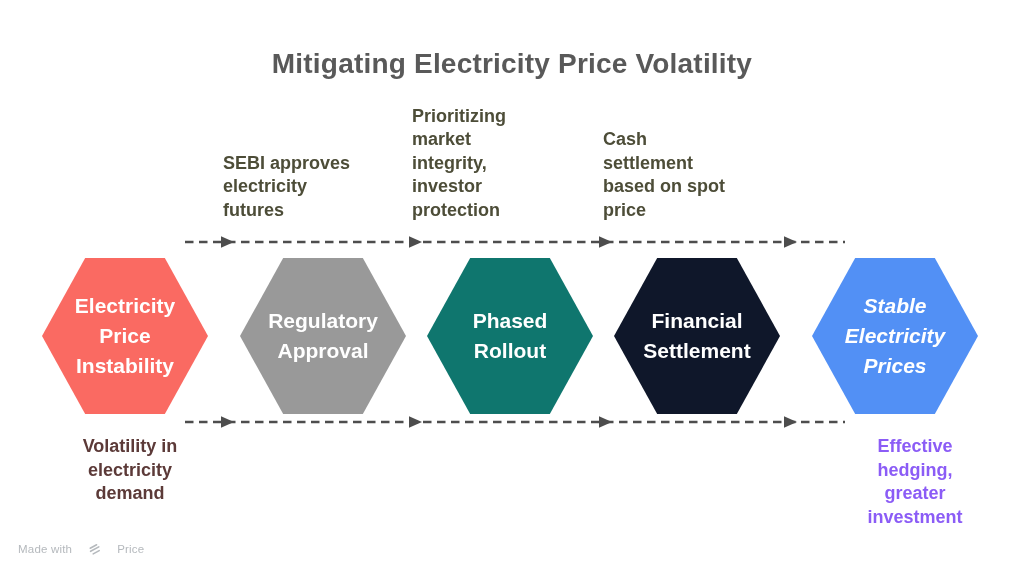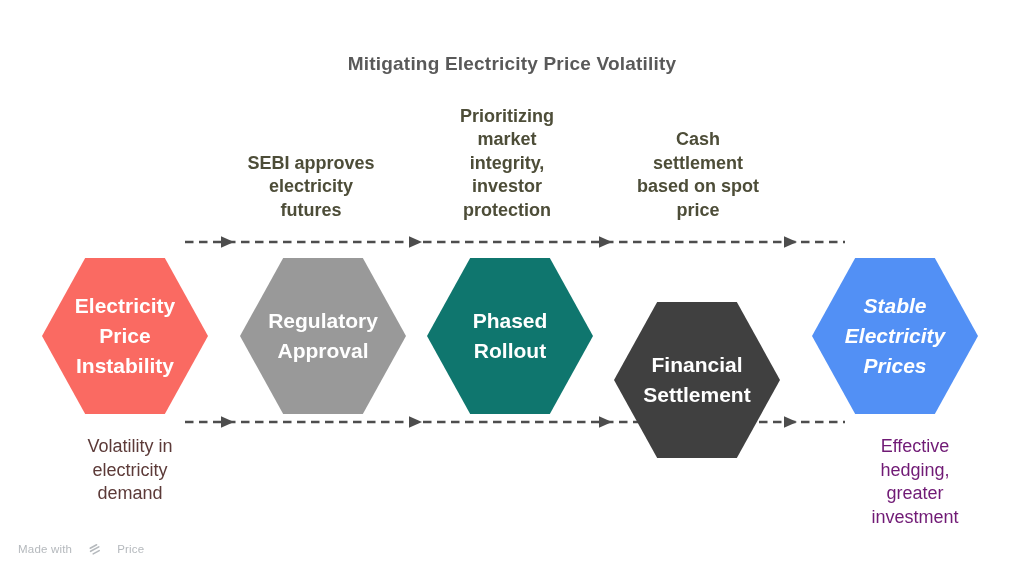--- a/index.html
+++ b/index.html
@@ -13,56 +13,55 @@
     background: #ffffff;
     overflow: hidden;
   }
 
   .title {
     position: absolute;
     top: 48px;
     left: 0;
     width: 1024px;
     text-align: center;
-    font-size: 19px;
+    font-size: 28px;
     line-height: 32px;
     font-weight: 700;
     color: #595959;
     letter-spacing: 0.2px;
   }
 
   
   .top-label {
     position: absolute;
     bottom: 353px;              
     width: 190px;
-    text-align: center;
     font-size: 18px;
     line-height: 23.5px;
     font-weight: 700;
     color: #4D4D38;
     white-space: pre-line;
   }
-  .tl-1 { left: 216px; }        
+  .tl-1 { left: 223px; }        
   .tl-2 { left: 412px; }        
   .tl-3 { left: 603px; margin-top: 48px; }        
 
   
   .bottom-label {
     position: absolute;
     top: 435px;
     width: 190px;
     text-align: center;
     font-size: 18px;
     line-height: 23.5px;
-    font-weight: 400;
+    font-weight: 700;
     white-space: pre-line;
   }
   .bl-1 { left: 35px;  color: #5C3A38; }   
-  .bl-2 { left: 820px; color: #701a75; }   
+  .bl-2 { left: 820px; color: #8b5cf6; }   
 
   .arrows {
     position: absolute;
     top: 0;
     left: 0;
   }
   .dashed-line {
     stroke: #4D4D4D;
     stroke-width: 2.6;
     stroke-dasharray: 8.5 5.5;
@@ -154,21 +153,21 @@
 Instability</span>
   </div>
   <div class="hex hex-2" style="background: rgb(153, 153, 153); justify-content: center;">
     <span class="hex-label">Regulatory
 Approval</span>
   </div>
   <div class="hex hex-3" style="background: #0f766e;">
     <span class="hex-label">Phased
 Rollout</span>
   </div>
-  <div class="hex hex-4" style="background: #404040; margin-top: 44px;">
+  <div class="hex hex-4" style="background: #0f172a;">
     <span class="hex-label">Financial
 Settlement</span>
   </div>
   <div class="hex hex-5" style="background: rgb(82, 144, 245); font-style: italic;">
     <span class="hex-label">Stable
 Electricity
 Prices</span>
   </div>
 
   <div class="bottom-label bl-1">Volatility in

